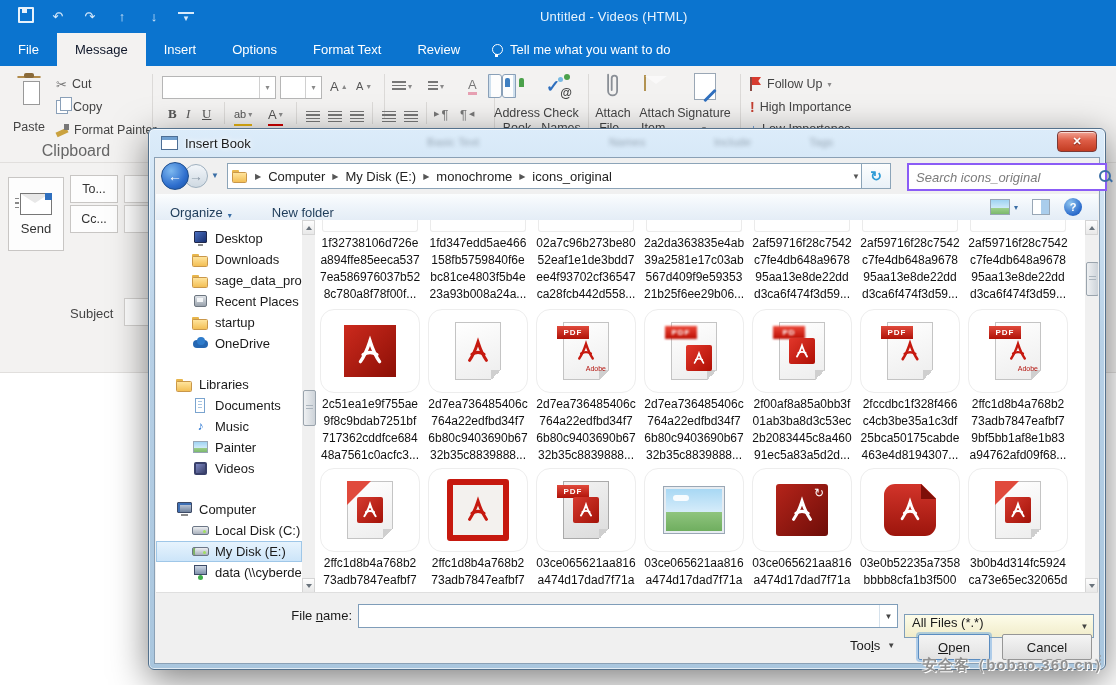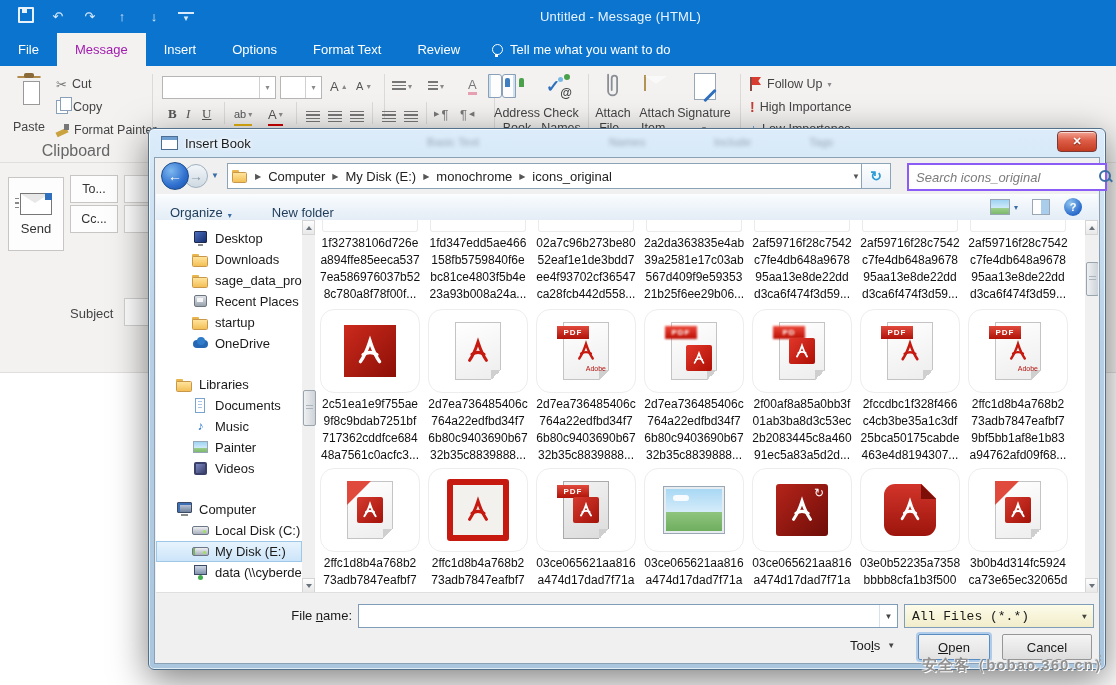--- a/index.html
+++ b/index.html
@@ -8,21 +8,21 @@
   
   .titlebar{position:absolute;left:0;top:0;width:1116px;height:33px;background:#0b74cf;display:flex;align-items:center;}
   .qat{display:flex;align-items:center;gap:16px;padding-left:18px;color:#d8eafb;font-size:13px;}
   .qat .g{width:16px;text-align:center;}
   .floppy{display:inline-block;width:12px;height:12px;border:2px solid #e8f2fb;border-radius:1px;position:relative;}
   .floppy::before{content:"";position:absolute;left:2px;top:0;width:5px;height:4px;background:#e8f2fb;}
   .qat-caret{font-size:9px;border-top:2px solid #d8eafb;padding-top:1px;line-height:6px;}
   .wtitle{position:absolute;left:540px;top:0;height:33px;display:flex;align-items:center;color:#eaf4fd;font-size:13px;letter-spacing:.2px;}
   .tabrow{position:absolute;left:0;top:33px;width:1116px;height:33px;background:#0b74cf;display:flex;color:#fff;font-size:13px;}
   .tab{display:flex;align-items:center;padding:0 18px;cursor:default;}
-  .tab.active{background:#f3f2f1;color:#a21caf;}
+  .tab.active{background:#f3f2f1;color:#0f172a;}
   .tellme{display:flex;align-items:center;gap:7px;padding-left:14px;}
   .bulb{width:9px;height:9px;border:1.5px solid #fff;border-radius:50%;position:relative;}
   .bulb::after{content:"";position:absolute;left:2px;top:9px;width:3px;height:3px;background:#fff;}
   .ribbon{position:absolute;left:0;top:66px;width:1116px;height:96px;background:#f3f2f1;border-bottom:1px solid #e1dfdd;font-size:12.5px;color:#444;}
   .rsep{position:absolute;top:8px;width:1px;height:80px;background:#dcdad8;}
   .pastebtn{position:absolute;left:6px;top:6px;width:46px;height:84px;display:flex;flex-direction:column;align-items:center;justify-content:flex-start;padding-top:4px;gap:40px;}
   .clipico{width:24px;height:30px;position:relative;margin-bottom:4px;}
   .clipico .board{position:absolute;inset:0;background:linear-gradient(#eecf93,#ddb066);border:1px solid #b28c4c;border-radius:2px;}
   .clipico .sheet{position:absolute;left:6px;top:5px;width:15px;height:22px;background:#fff;border:1px solid #999;}
   .clipico .clip{position:absolute;left:7px;top:-3px;width:10px;height:5px;background:#8a6a39;border-radius:2px;}
@@ -169,21 +169,21 @@
   .sq-round .fold{position:absolute;top:0;right:0;width:15px;height:15px;background:#7e0f08;clip-path:polygon(0 0,100% 100%,0 100%);}
   .picframe{width:56px;height:42px;background:linear-gradient(#a8d8f4,#d6ecfa 55%,#8fc47e 55%,#6fae5f);border:2px solid #e7ecf1;outline:1px solid #9aa7b5;position:relative;}
   .picframe .cloud{position:absolute;left:7px;top:6px;width:16px;height:6px;background:#fff;border-radius:5px;opacity:.9;}
   .pix{filter:blur(.7px) saturate(1.1);}
   
   .footer{position:absolute;left:1px;right:1px;bottom:1px;height:69px;background:#f0f0f0;border-top:1px solid #dfdfdf;font-size:13px;color:#1a1a1a;}
   .fnlabel{position:absolute;left:96px;top:15px;width:100px;text-align:right;}
   .fncombo{position:absolute;left:202px;top:11px;width:538px;height:22px;background:#fff;border:1px solid #7f9db9;display:flex;}
   .fncombo input{flex:1;border:none;outline:none;background:transparent;font-family:inherit;font-size:13px;padding:0 4px;}
   .combodd{width:17px;border-left:1px solid #d6e2ec;display:flex;align-items:center;justify-content:center;font-size:8px;color:#444;}
-  .ftype{position:absolute;left:748px;top:11px;width:188px;height:22px;background:linear-gradient(#fdfce9,#f1ecca);border:1px solid #7f9db9;display:flex;align-items:center;font-family:Liberation Mono, monospace;}
+  .ftype{position:absolute;left:748px;top:21px;width:188px;height:22px;background:linear-gradient(#fdfce9,#f1ecca);border:1px solid #7f9db9;display:flex;}
   .ftype .lab{flex:1;padding-left:7px;}
   .tools{position:absolute;left:694px;top:45px;display:flex;align-items:center;gap:7px;}
   .btn{position:absolute;height:24px;display:flex;align-items:center;justify-content:center;font-size:13px;color:#1a1a1a;}
   .openbtn{left:762px;top:41px;width:70px;background:linear-gradient(#f4f4f4,#e2e2e2);border:1px solid #5a8cc0;box-shadow:0 0 0 2px rgba(93,160,224,.45);border-radius:2px;}
   .cancelbtn{left:846px;top:41px;width:88px;background:linear-gradient(#f5f5f5,#dddddd);border:1px solid #969696;border-radius:2px;}
   .accel{text-decoration:underline;}
   .grip{}
   .resizegrip{position:absolute;right:3px;bottom:3px;width:12px;height:12px;background:
     radial-gradient(circle at 10px 2px,#9aa4ad 1.2px,transparent 1.6px),
     radial-gradient(circle at 6px 6px,#9aa4ad 1.2px,transparent 1.6px),
@@ -201,21 +201,21 @@
 
   <div class="titlebar">
     <div class="qat">
       <span class="g"><span class="floppy"></span></span>
       <span class="g">↶</span>
       <span class="g">↷</span>
       <span class="g">↑</span>
       <span class="g">↓</span>
       <span class="g qat-caret">▾</span>
     </div>
-    <div class="wtitle">Untitled  -  Message (HTML)</div>
+    <div class="wtitle">Untitled  -  Videos (HTML)</div>
   </div>
 
   <div class="tabrow">
     <div id="tabs" style="display:flex;">
         <div class="tab">File</div>
         <div class="tab active">Message</div>
         <div class="tab">Insert</div>
         <div class="tab">Options</div>
         <div class="tab">Format Text</div>
         <div class="tab">Review</div>

